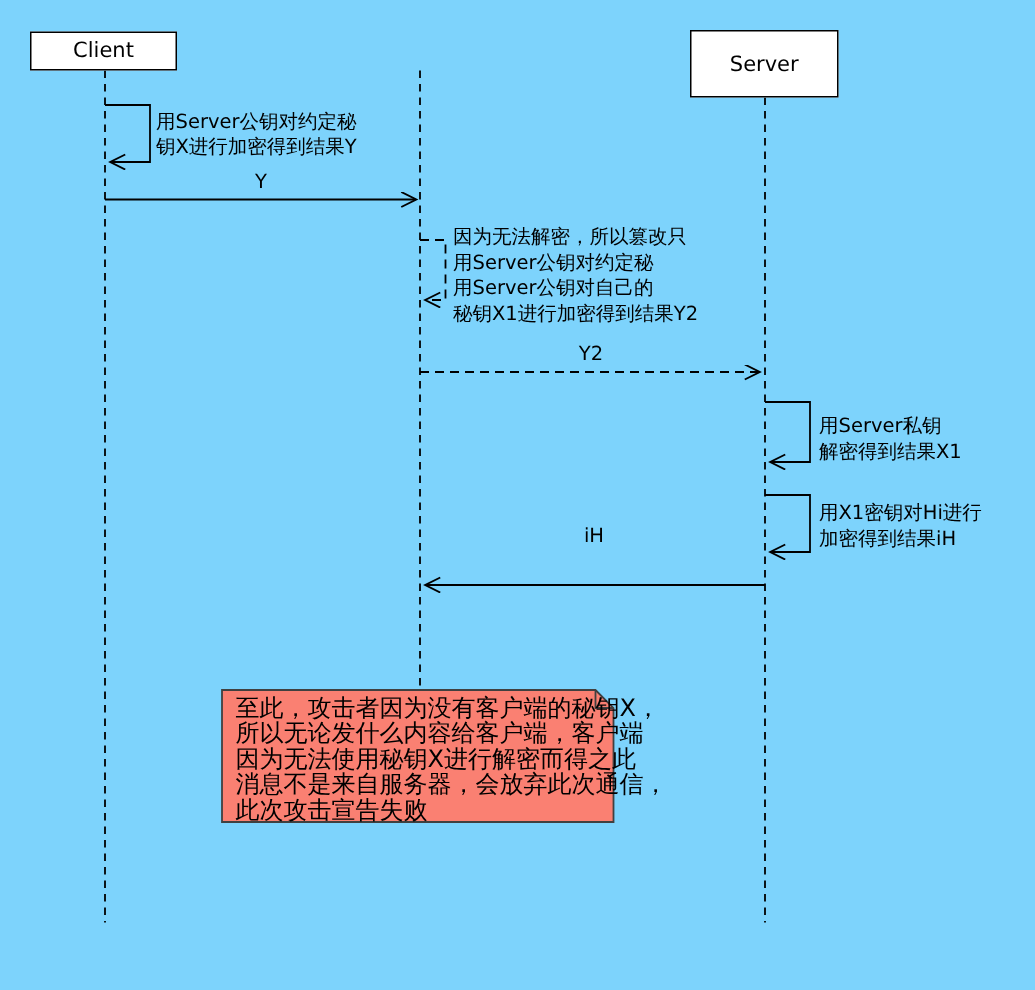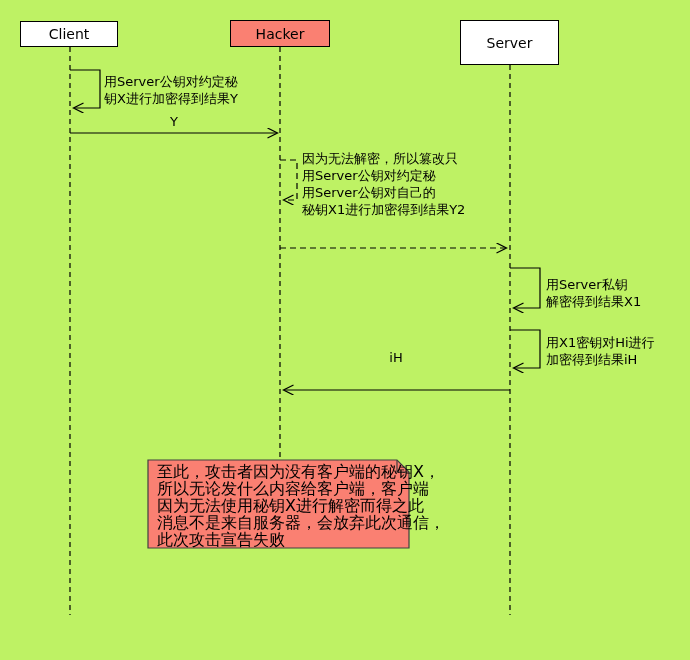--- a/index.html
+++ b/index.html
@@ -1,17 +1,17 @@
 <!DOCTYPE html>
 <html style="--attacker-fill: #FA8072; --note-fill: #FA8072; --note-border: #404040; --line-color: #000000;"><head>
 <meta charset="utf-8">
 <style>
   html,body{margin:0;padding:0;background:#fff;}
   .stage{
-    position:relative;width:690px;height:660px;background:#bef264;
+    position:relative;width:690px;height:660px;background:#7dd3fc;
     font-family:"DejaVu Sans","Liberation Sans",sans-serif;color:#000;
     overflow:hidden;
   }
   .layer{position:absolute;left:0;top:0;}
   .actor{
     position:absolute;box-sizing:border-box;border:1.5px solid #000;
     background:#fff;text-align:center;font-size:14px;
     display:flex;align-items:center;justify-content:center;z-index:2;
   }
   .actor.attacker{background:var(--attacker-fill,#FA8072);}
@@ -53,35 +53,35 @@
 
     <path class="solid" d="M70,133 H277" marker-end="url(#ah)"></path>
     <path class="dashed" d="M280,248 H506" marker-end="url(#ah)"></path>
     <path class="solid" d="M510,390 H284" marker-end="url(#ah)"></path>
 
     <polygon class="note-shape" points="148,460 397,460 409,472 409,548 148,548"></polygon>
     <polyline class="note-fold" points="397,460 397,472 409,472"></polyline>
   </svg>
 
   <div class="actor" style="left:20px;top:21px;width:98px;height:26px;">Client</div>
-  <div class="actor attacker" style="left:230px;top:20px;width:100px;height:27px;">Hacker</div>
   <div class="actor" style="left:460px;top:20px;width:99px;height:45px;">Server</div>
 
   <div class="txt" style="left:104px;top:73px;">用Server公钥对约定秘
 钥X进行加密得到结果Y</div>
   <div class="txt" style="left:302px;top:150px;">因为无法解密，所以篡改只
 用Server公钥对约定秘
 用Server公钥对自己的
 秘钥X1进行加密得到结果Y2</div>
   <div class="txt" style="left:546px;top:276px;">用Server私钥
 解密得到结果X1</div>
   <div class="txt" style="left:546px;top:334px;">用X1密钥对Hi进行
 加密得到结果iH</div>
 
   <div class="arrow-label" style="left:70px;top:114px;width:208px;">Y</div>
+  <div class="arrow-label" style="left:280px;top:229px;width:228px;">Y2</div>
   <div class="arrow-label" style="left:282px;top:350px;width:228px;">iH</div>
 
   <div class="note-text" style="left:157px;top:463px;">至此，攻击者因为没有客户端的秘钥X，
 所以无论发什么内容给客户端，客户端
 因为无法使用秘钥X进行解密而得之此
 消息不是来自服务器，会放弃此次通信，
 此次攻击宣告失败</div>
 
 </div>
 

